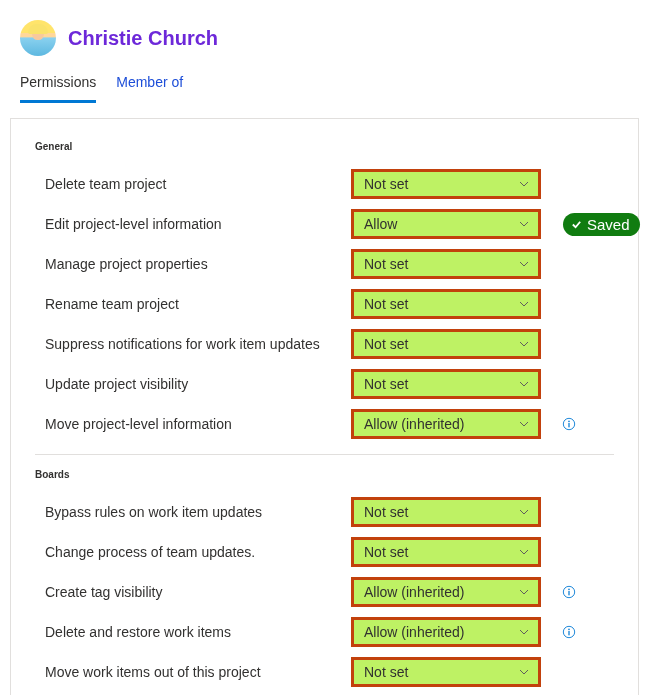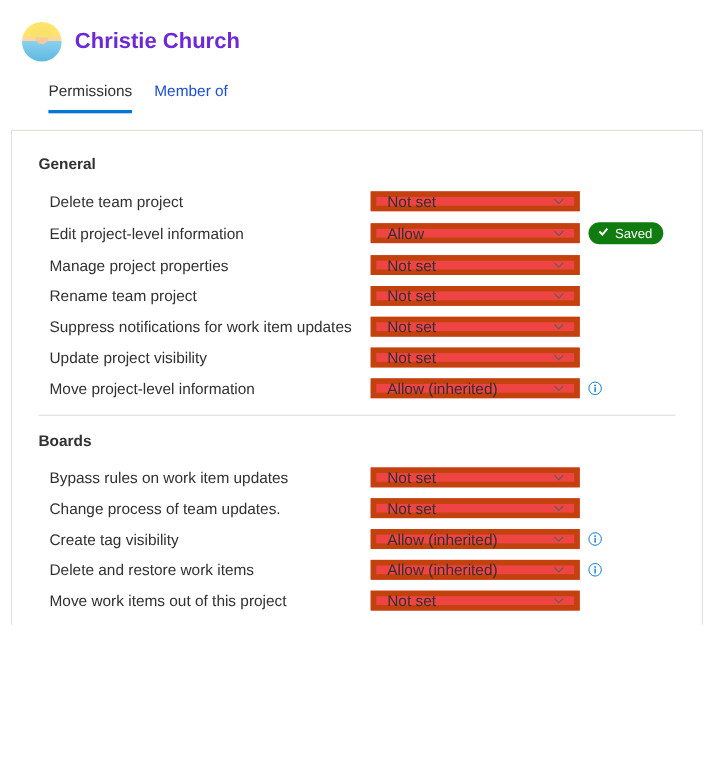--- a/index.html
+++ b/index.html
@@ -57,57 +57,56 @@
     padding: 8px 0 10px 0;
     font-size: 14px;
     color: #1d4ed8;
     cursor: pointer;
     border-bottom: 3px solid transparent;
   }
   .tab.active {
     color: #323130;
     border-bottom-color: #0078d4;
     font-weight: 400;
-    margin-left: 24px;
   }
   .panel {
     margin: 14px 10px 0 10px;
     border: 1px solid #e1dfdd;
     border-bottom: none;
     padding: 18px 24px 8px 24px;
   }
   .section-title {
     font-weight: 600;
-    font-size: 14px;
+    font-size: 10px;
     color: #323130;
     margin: 4px 0 12px 0;
   }
   .perm-row {
     display: flex;
     align-items: center;
     padding: 5px 0;
-    gap: 2px;
+    gap: 16px;
   }
   .perm-label-wrap{
     flex: 0 0 300px;
     padding-left: 10px;
   }
   .perm-label {
     color: #323130;
   }
   .perm-select {
     flex: 0 0 190px;
-    height: 18px;
-    border: 5px solid #c2410c;
+    height: 30px;
+    border: 3px solid #c2410c;
     display: flex;
     align-items: center;
     justify-content: space-between;
     padding: 0 8px 0 10px;
     cursor: pointer;
-    background: #ef4444;
+    background: #bef264;
   }
   .perm-select .chev {
     pointer-events: none;
   }
   .chev svg { display:block; }
   .info-icon {
     width: 16px;
     height: 16px;
     color: #0078d4;
     display:flex;
@@ -116,21 +115,21 @@
     margin-left: 4px;
   }
   .saved-badge {
     background: #107c10;
     color: #fff;
     border-radius: 12px;
     padding: 3px 10px 3px 8px;
     display: inline-flex;
     align-items: center;
     gap: 5px;
-    font-size: 12px;
+    font-size: 15px;
     margin-left: 6px;
   }
   .divider {
     height: 1px;
     background: #e1dfdd;
     margin: 10px 0 14px 0;
   }
 </style>
 </head>
 <body>

